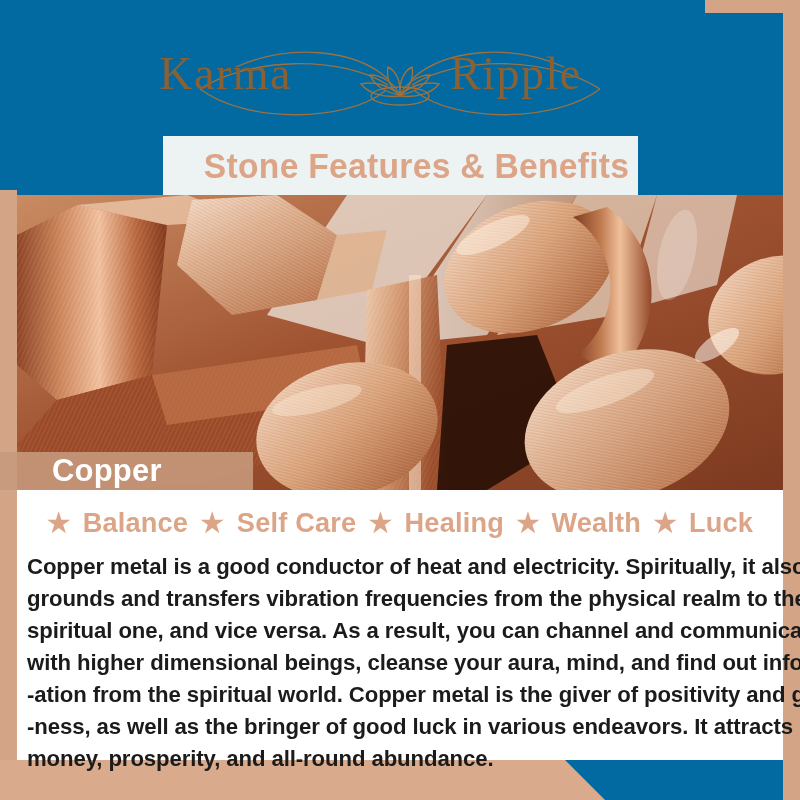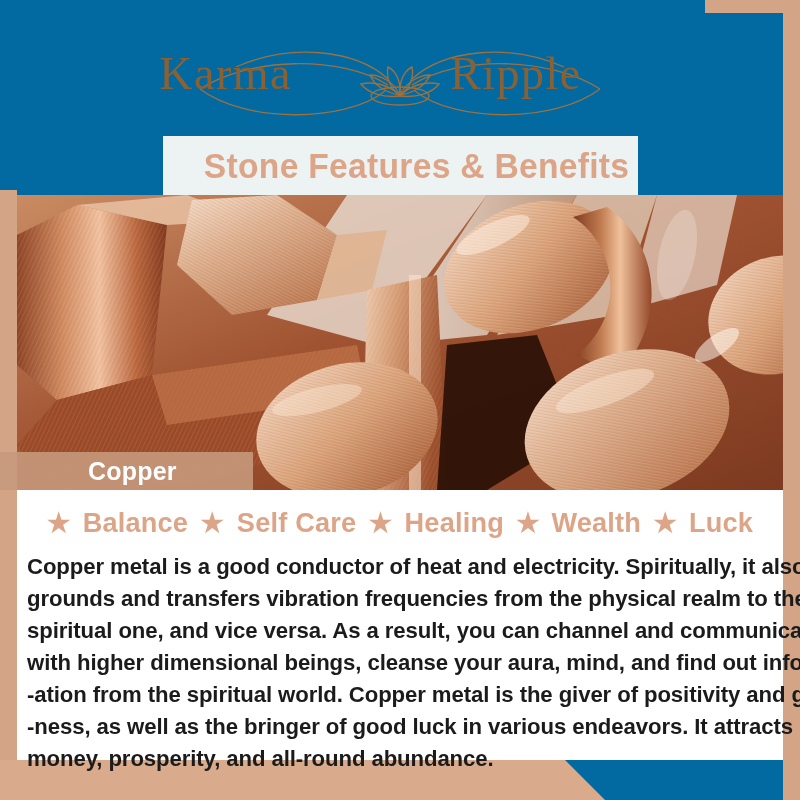--- a/index.html
+++ b/index.html
@@ -81,23 +81,23 @@
   .photo svg { display:block; width:766px; height:295px; }
 
   
   .caption-bar {
     position:absolute; top:452px; left:0; width:253px; height:38px;
     background:rgba(199,154,125,0.88);
     display:flex; align-items:center;
     z-index:7;
   }
   .caption-text {
-    margin-left:88px;
+    margin-left:52px;
     color:#ffffff;
-    font-size:25px;
+    font-size:31px;
     font-weight:bold;
     letter-spacing:0.2px;
   }
 
   
   .content {
     position:absolute; top:490px; left:17px; width:766px; height:270px;
     background:#ffffff;
     z-index:5;
   }

